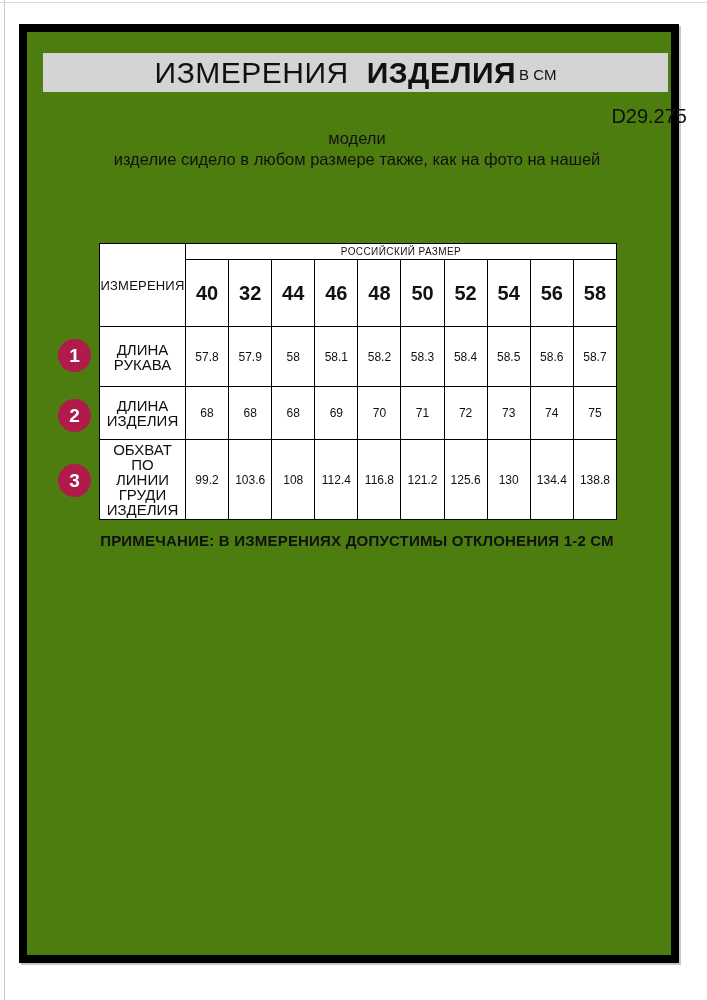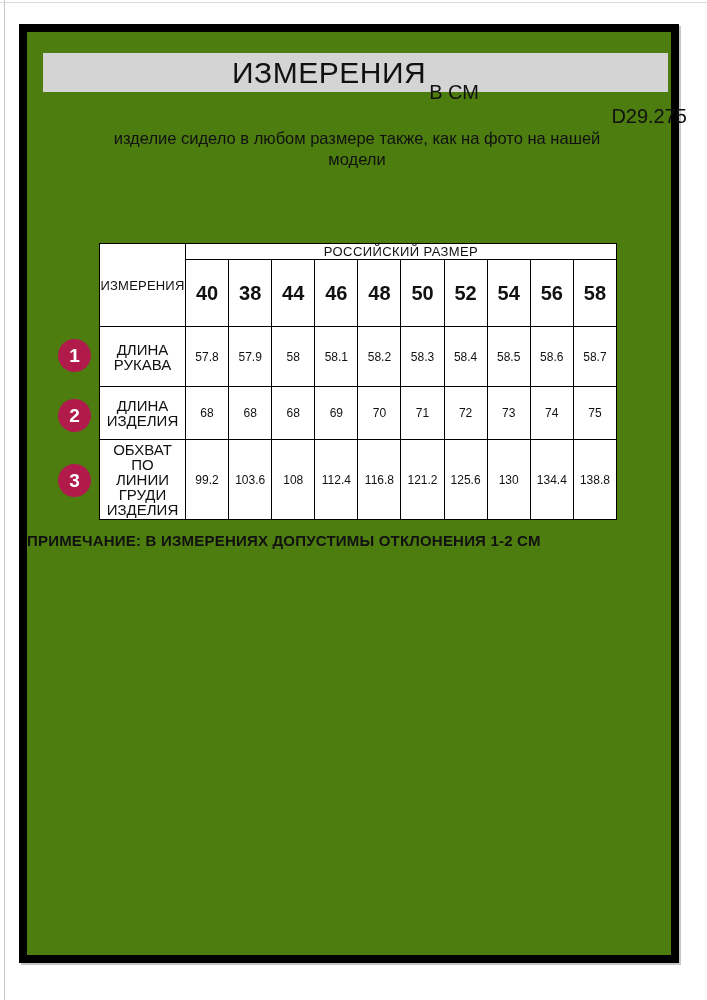--- a/index.html
+++ b/index.html
@@ -49,25 +49,25 @@
     white-space: pre;
   }
   .banner .t-bold {
     font-size: 30px;
     font-weight: 700;
     margin-left: 18px;
     letter-spacing: 0.5px;
     white-space: pre;
   }
   .banner .t-unit {
-    font-size: 20px;
+    font-size: 15px;
     font-weight: 400;
     margin-left: 3px;
     position: relative;
-    top: 20px;
+    top: 2px;
     white-space: pre;
   }
   .article {
     position: absolute;
     left: 0; top: 73px;
     width: 660px;
     text-align: right;
     font-size: 20px;
     font-weight: 400;
   }
@@ -99,21 +99,21 @@
   tr.r-ruhead  { height: 16px; }
   tr.r-sizes   { height: 67px; }
   tr.r-data1   { height: 60px; }
   tr.r-data2   { height: 53px; }
   tr.r-data3   { height: 71px; }
   td.corner {
     font-size: 13px;
     letter-spacing: 0.2px;
   }
   td.ru-head {
-    font-size: 13px;
+    font-size: 10px;
     letter-spacing: 0.4px;
     vertical-align: middle;
     line-height: 14px;
   }
   td.size-cell {
     font-size: 20px;
     font-weight: 700;
   }
   td.row-label {
     font-size: 15px;
@@ -136,45 +136,46 @@
     align-items: center;
     justify-content: center;
   }
   .marker.m1 { top: 307px; }
   .marker.m2 { top: 367px; }
   .marker.m3 { top: 432px; }
   .note {
     position: absolute;
     left: 0; top: 500px;
     width: 660px;
-    text-align: left;
+    text-align: center;
     font-size: 15px;
     font-weight: 700;
     letter-spacing: 0.2px;
   }
 </style>
 </head>
 <body>
 
 <div class="page">
   <div class="edge-v"></div>
   <div class="edge-h"></div>
 
   <div class="frame">
 
     <div class="banner">
       <span class="t-main">ИЗМЕРЕНИЯ</span>
+      <span class="t-bold">ИЗДЕЛИЯ</span>
       <span class="t-unit">В СМ</span>
     </div>
 
     <div class="article">D29.275</div>
 
     <div class="intro">
+      <div>модели</div>
       <div>изделие сидело в любом размере также, как на фото на нашей</div>
-      <div>модели</div>
     </div>
 
     <table class="size-table">
       <colgroup>
         <col class="c-label">
         <col class="c-size">
           <col class="c-size">
           <col class="c-size">
           <col class="c-size">
           <col class="c-size">
@@ -184,21 +185,21 @@
           <col class="c-size">
           <col class="c-size">
       </colgroup>
       <tbody>
         <tr class="r-ruhead">
           <td class="corner" rowspan="2">ИЗМЕРЕНИЯ</td>
           <td class="ru-head" colspan="10">РОССИЙСКИЙ РАЗМЕР</td>
         </tr>
         <tr class="r-sizes">
           <td class="size-cell">40</td>
-          <td class="size-cell">38</td>
+          <td class="size-cell">32</td>
           <td class="size-cell">44</td>
           <td class="size-cell">46</td>
           <td class="size-cell">48</td>
           <td class="size-cell">50</td>
           <td class="size-cell">52</td>
           <td class="size-cell">54</td>
           <td class="size-cell">56</td>
           <td class="size-cell">58</td>
         </tr>
         <tr class="r-data1">

